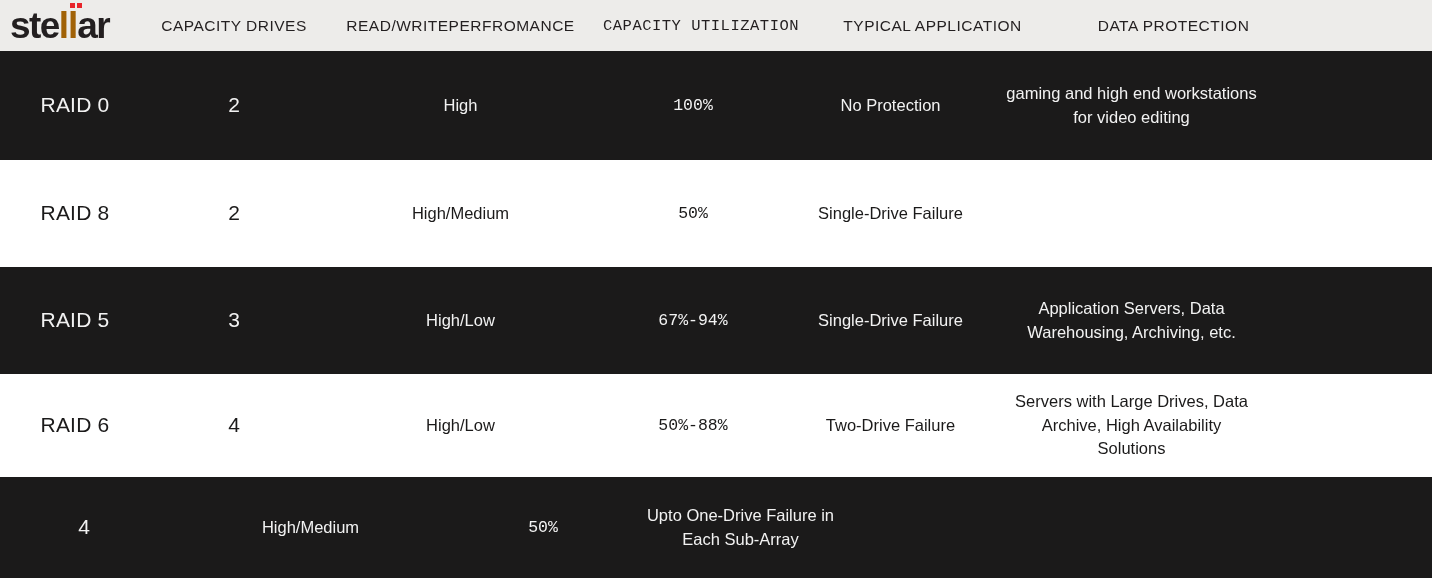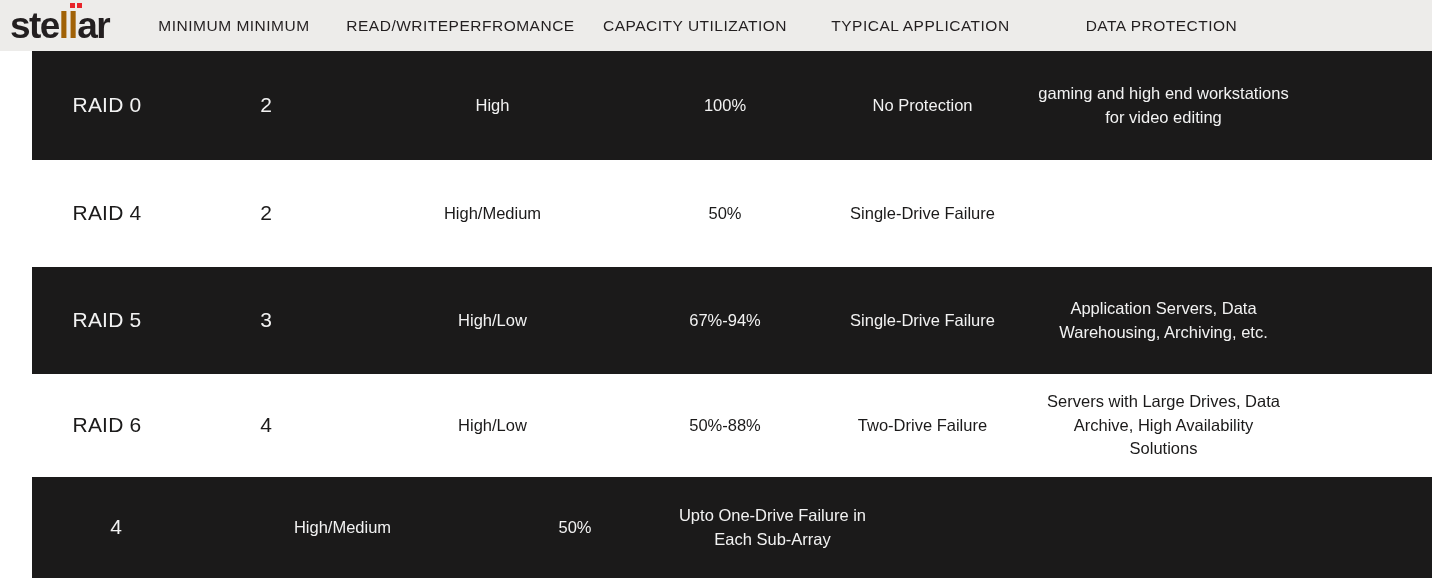--- a/index.html
+++ b/index.html
@@ -76,21 +76,20 @@
     height: 5px;
     background: #e8242a;
     box-shadow: 7px 0 0 0 #e8242a;
   }
 
   
   .tbody {
     flex: 1 1 auto;
     display: flex;
     flex-direction: column;
-    margin-left: 32px;
   }
 
   .row {
     display: flex;
     align-items: center;
     width: 100%;
   }
   .row.dark  { background: #1b1a1a; color: #f2f2f2; }
   .row.light { background: #ffffff; color: #1b1a1a; }
 
@@ -110,63 +109,63 @@
     letter-spacing: 0.2px;
   }
   .cell.drives {
     font-size: 21px;
   }
 
   
   .c0 { flex: 0 0 150px; }
   .c1 { flex: 0 0 168px; }
   .c2 { flex: 0 0 285px; }
-  .c3 { flex: 0 0 180px; }
+  .c3 { flex: 0 0 180px; font-family: Liberation Mono, monospace; }
   .c4 { flex: 0 0 215px; }
   .c5 { flex: 0 0 267px; }
   .cpad { flex: 1 1 auto; background: transparent; }
 
   
   .thead .c0 { flex: 0 0 150px; }
 </style>
 </head>
 <body>
 
 <div class="raid-table">
 
   <div class="thead">
     <div class="th c0 logo-cell">
       <span class="logo">
           <span>ste</span>
           <span class="red-ll">ll</span>
           <span>ar</span>
         </span>
     </div>
-    <div class="th c1">MINIMUM MINIMUM</div>
+    <div class="th c1">CAPACITY DRIVES</div>
     <div class="th c2">READ/WRITEPERFROMANCE</div>
     <div class="th c3">CAPACITY UTILIZATION</div>
     <div class="th c5">TYPICAL APPLICATION</div>
     <div class="th c4">DATA PROTECTION</div>
     <div class="th cpad"></div>
   </div>
 
   <div class="tbody">
 
     <div class="row dark" style="height:109px">
       <div class="cell c0 level">RAID 0</div>
       <div class="cell c1 drives">2</div>
       <div class="cell c2">High</div>
       <div class="cell c3">100%</div>
       <div class="cell c4">No Protection</div>
       <div class="cell c5">gaming and high end workstations for video editing</div>
       <div class="cell cpad"></div>
     </div>
 
     <div class="row light" style="height:107px">
-      <div class="cell c0 level">RAID 4</div>
+      <div class="cell c0 level">RAID 8</div>
       <div class="cell c1 drives">2</div>
       <div class="cell c2">High/Medium</div>
       <div class="cell c3">50%</div>
       <div class="cell c4">Single-Drive Failure</div>
       <div class="cell cpad"></div>
     </div>
 
     <div class="row dark" style="height:107px">
       <div class="cell c0 level">RAID 5</div>
       <div class="cell c1 drives">3</div>

